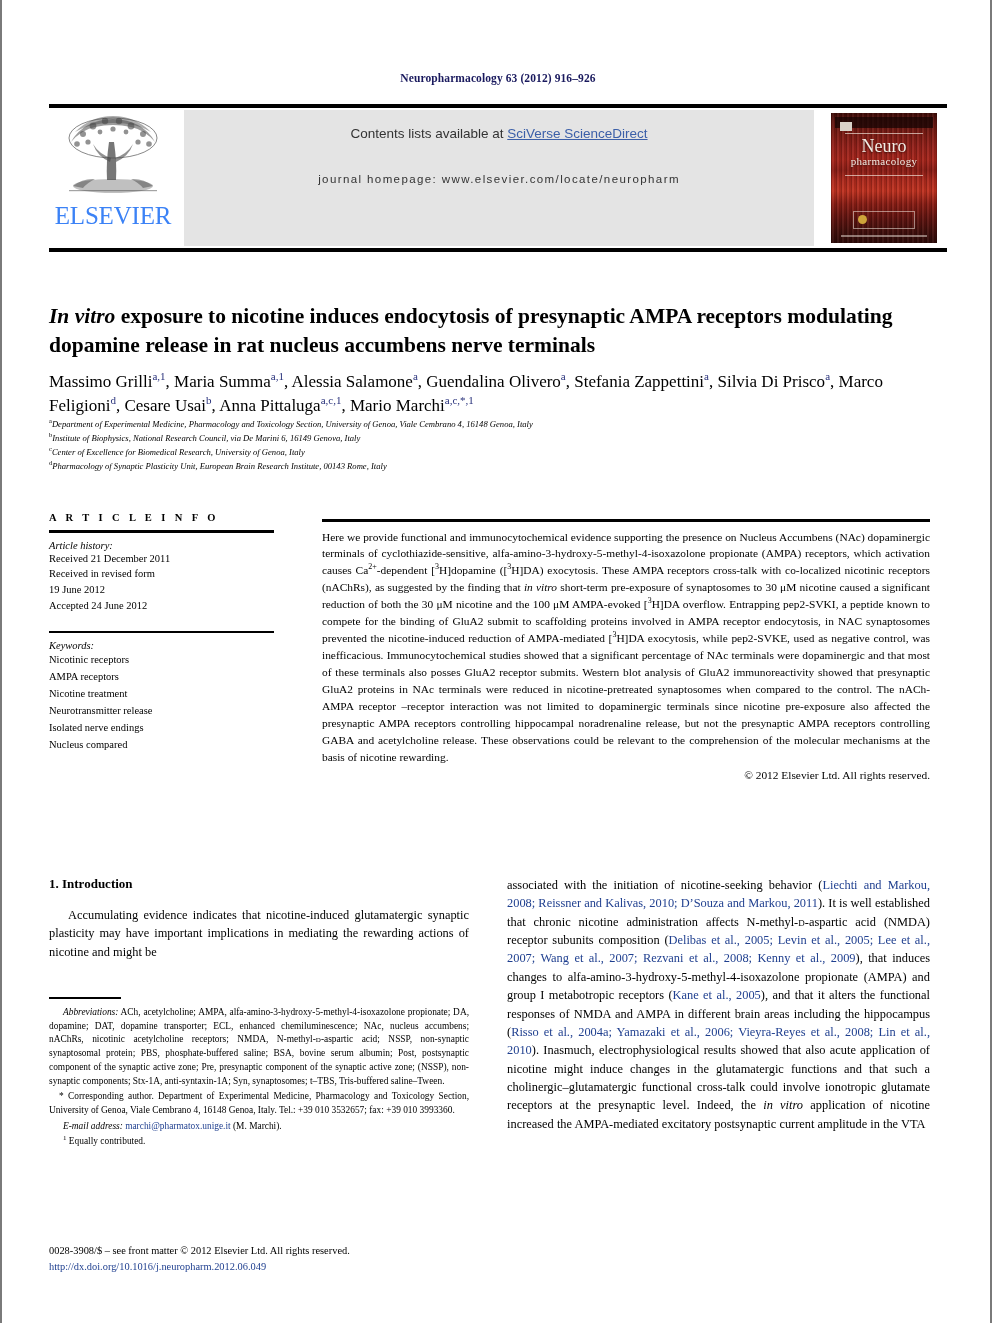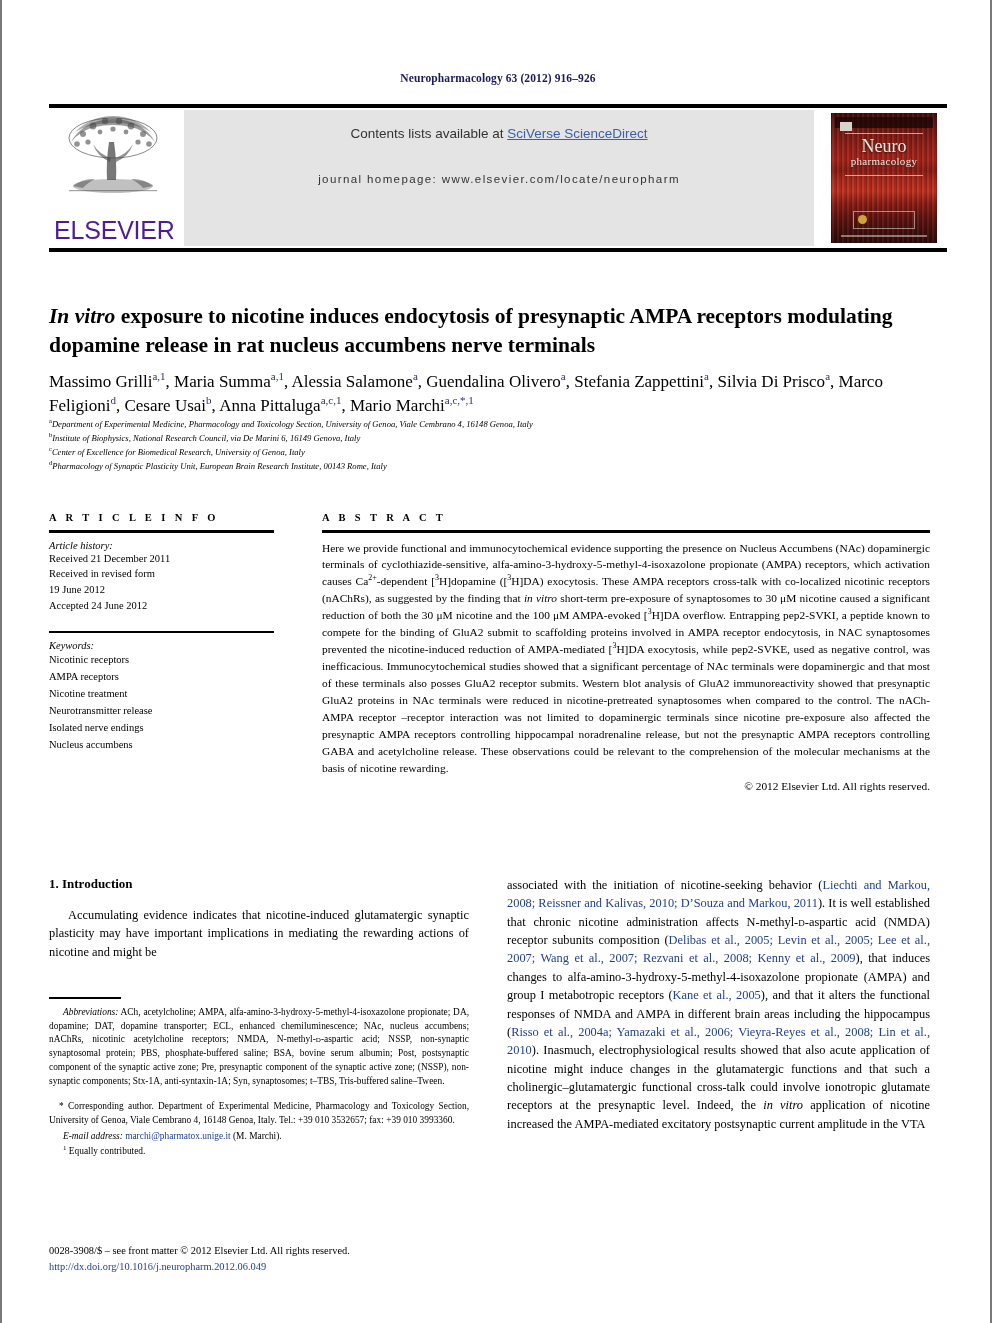--- a/index.html
+++ b/index.html
@@ -67,26 +67,26 @@
   }
   .tree-logo {
     position: absolute;
     top: 2px;
     left: 8px;
     width: 112px;
     height: 96px;
   }
   .elsevier-word {
     position: absolute;
-    bottom: 3px;
+    bottom: 18px;
     left: 5px;
     width: 118px;
     text-align: center;
-    color: #4c1d95;
-    font-family: Liberation Sans, sans-serif;
+    color: #3b82f6;
+    font-family: Liberation Serif, serif;
     font-size: 25px;
     letter-spacing: -0.2px;
     line-height: 1;
   }
 
   .center-band {
     position: absolute;
     top: 6px;
     left: 135px;
     width: 630px;
@@ -353,21 +353,21 @@
     top: 1006px;
     left: 47px;
     width: 420px;
     font-size: 9.4px;
     line-height: 1.46;
     text-align: justify;
   }
   .footnotes p { margin: 0; }
   .footnotes .fn-abbr { text-indent: 14px; }
   .footnotes em { font-style: italic; }
-  .footnotes .fn-corr { text-indent: 10px; margin-top: 12px; }
+  .footnotes .fn-corr { text-indent: 10px; margin-top: 2px; }
   .footnotes .fn-email { text-indent: 14px; margin-top: 2px; }
   .footnotes .fn-eq { text-indent: 14px; margin-top: 2px; }
   .footnotes sup { font-size: 7px; vertical-align: super; line-height: 0; }
   .link-blue { color: #1f3f8f; }
 
   .imprint {
     position: absolute;
     top: 1243px;
     left: 47px;
     width: 430px;
@@ -469,26 +469,25 @@
         <div class="info-line">Accepted 24 June 2012</div>
       </div>
     <div class="hr-thin2"></div>
     <div class="info-sub">Keywords:</div>
     <div>
         <div class="kw-line">Nicotinic receptors</div>
         <div class="kw-line">AMPA receptors</div>
         <div class="kw-line">Nicotine treatment</div>
         <div class="kw-line">Neurotransmitter release</div>
         <div class="kw-line">Isolated nerve endings</div>
-        <div class="kw-line">Nucleus accumbens</div>
+        <div class="kw-line">Nucleus compared</div>
       </div>
   </div>
 
   <div class="abs-col">
-    <div class="sec-head">A B S T R A C T</div>
     <div class="hr-thin"></div>
     <div class="abstract-body">Here we provide functional and immunocytochemical evidence supporting the presence on Nucleus Accumbens (NAc) dopaminergic terminals of cyclothiazide-sensitive, alfa-amino-3-hydroxy-5-methyl-4-isoxazolone propionate (AMPA) receptors, which activation causes Ca<sup>2+</sup>-dependent [<sup>3</sup>H]dopamine ([<sup>3</sup>H]DA) exocytosis. These AMPA receptors cross-talk with co-localized nicotinic receptors (nAChRs), as suggested by the finding that <em>in vitro</em> short-term pre-exposure of synaptosomes to 30 μM nicotine caused a significant reduction of both the 30 μM nicotine and the 100 μM AMPA-evoked [<sup>3</sup>H]DA overflow. Entrapping pep2-SVKI, a peptide known to compete for the binding of GluA2 submit to scaffolding proteins involved in AMPA receptor endocytosis, in NAC synaptosomes prevented the nicotine-induced reduction of AMPA-mediated [<sup>3</sup>H]DA exocytosis, while pep2-SVKE, used as negative control, was inefficacious. Immunocytochemical studies showed that a significant percentage of NAc terminals were dopaminergic and that most of these terminals also posses GluA2 receptor submits. Western blot analysis of GluA2 immunoreactivity showed that presynaptic GluA2 proteins in NAc terminals were reduced in nicotine-pretreated synaptosomes when compared to the control. The nACh-AMPA receptor –receptor interaction was not limited to dopaminergic terminals since nicotine pre-exposure also affected the presynaptic AMPA receptors controlling hippocampal noradrenaline release, but not the presynaptic AMPA receptors controlling GABA and acetylcholine release. These observations could be relevant to the comprehension of the molecular mechanisms at the basis of nicotine rewarding.</div>
     <div class="copyright">© 2012 Elsevier Ltd. All rights reserved.</div>
   </div>
 
   <div class="col-left">
     <div class="h1">1. Introduction</div>
     <p class="body-par">Accumulating evidence indicates that nicotine-induced glutamatergic synaptic plasticity may have important implications in mediating the rewarding actions of nicotine and might be</p>
   </div>
 

